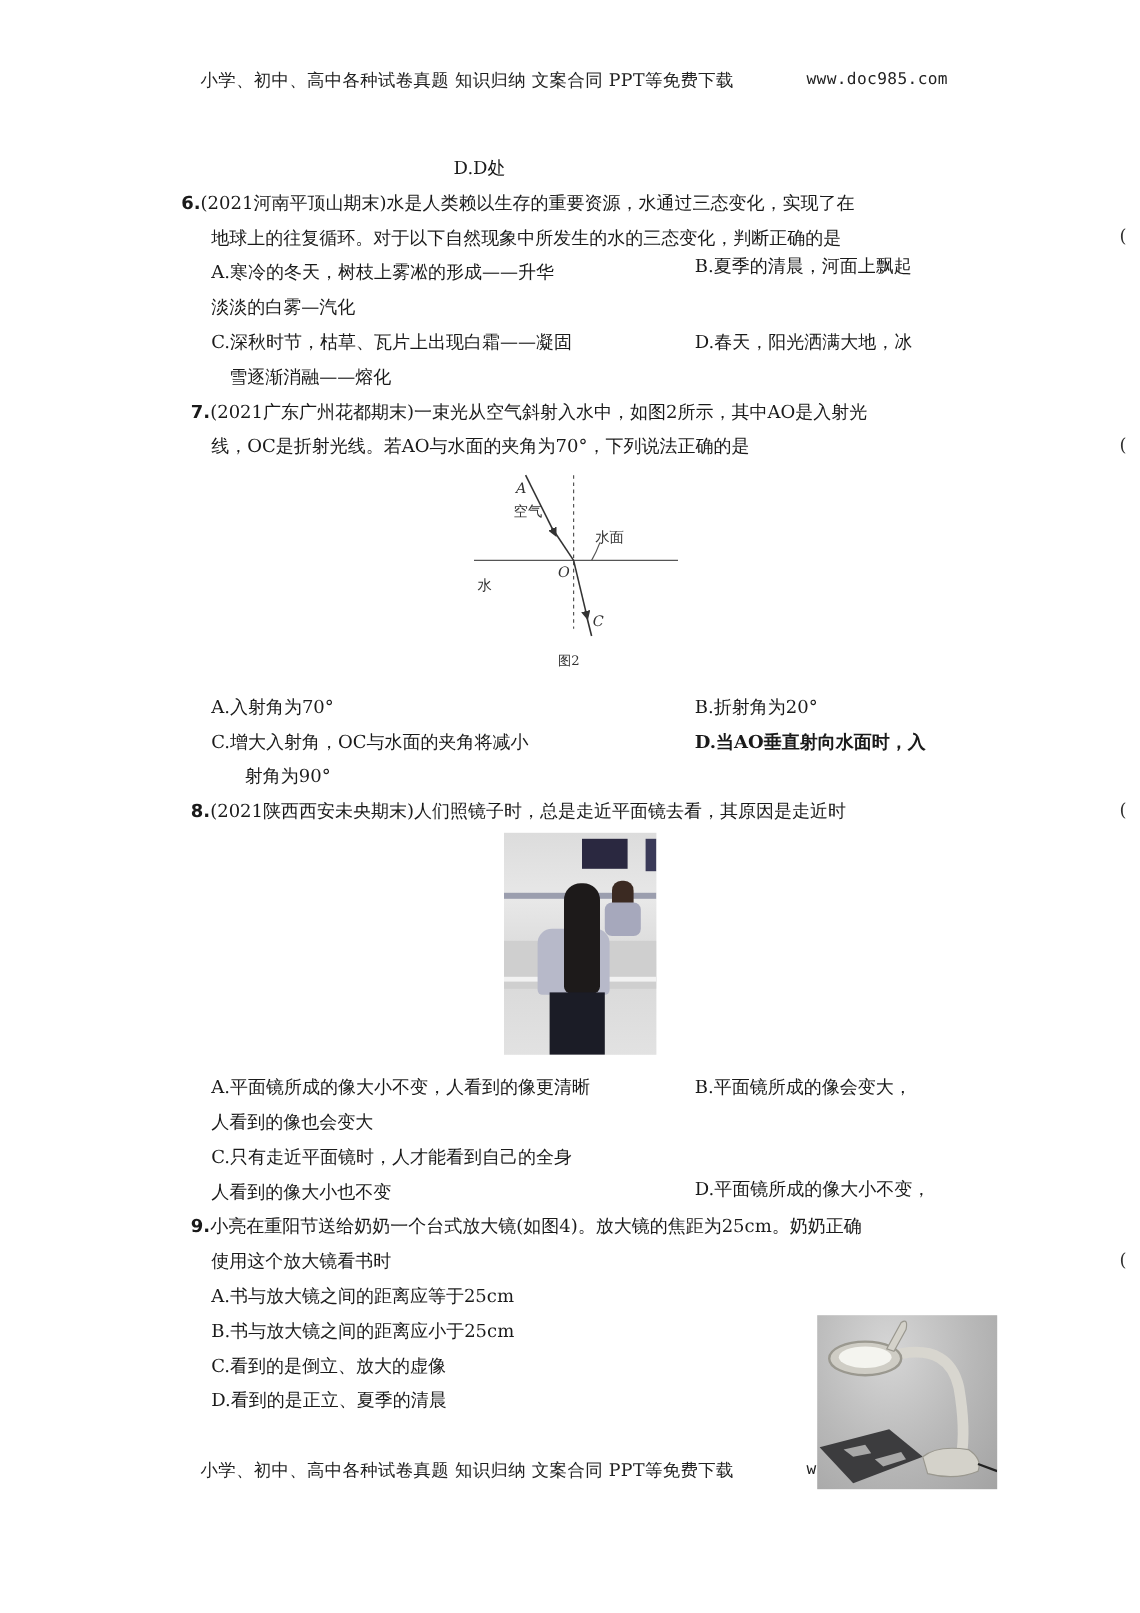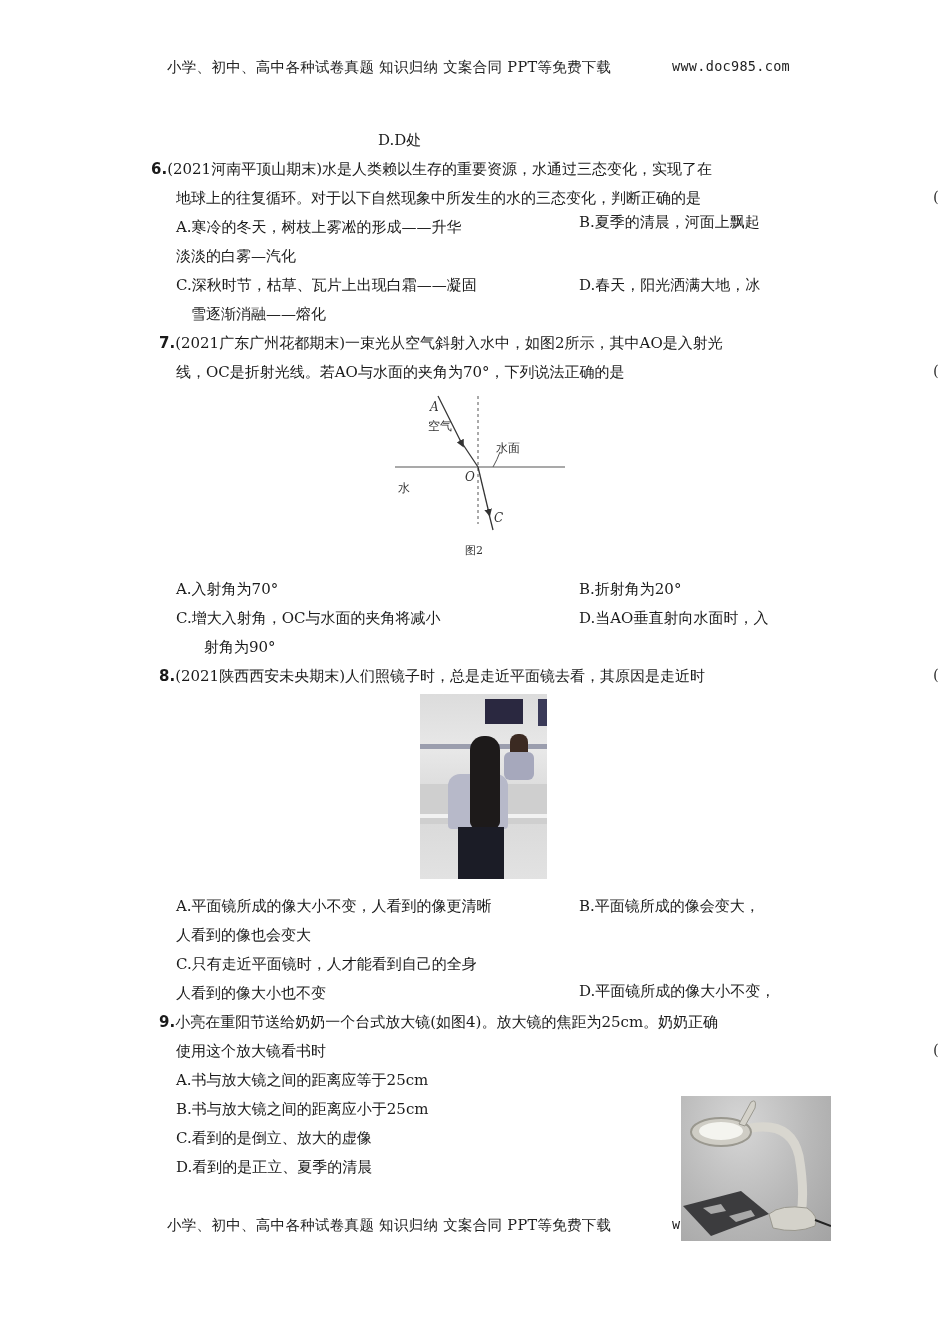--- a/index.html
+++ b/index.html
@@ -64,21 +64,21 @@
     <div class="abs diagram-label" style="left:496px; top:440px;">水面</div>
     <div class="abs diagram-label italic" style="left:465px; top:470px;">O</div>
     <div class="abs diagram-label" style="left:398px; top:480px;">水</div>
     <div class="abs diagram-label italic" style="left:494px; top:511px;">C</div>
     <div class="abs diagram-label" style="left:465px; top:543px; font-size:11px;">图2</div>
   </div>
 
   <div class="abs txt" style="left:176px; top:575px;">A.入射角为70°</div>
   <div class="abs txt" style="left:579px; top:575px;">B.折射角为20°</div>
   <div class="abs txt" style="left:176px; top:604px;">C.增大入射角，OC与水面的夹角将减小</div>
-  <div class="abs txt" style="left:579px; top:604px;">D.当AO垂直射向水面时，入</div>
+  <div class="abs txt" style="left:579px; top:604px;font-weight:bold;">D.当AO垂直射向水面时，入</div>
   <div class="abs txt" style="left:176px; top:633px;margin-left:28px;">射角为90°</div>
 </div>
 
 <div>
   <div class="abs txt" style="left:159px; top:662px;">
     <span class="qnum">8.</span><span>(2021陕西西安未央期末)人们照镜子时，总是走近平面镜去看，其原因是走近时</span>
   </div>
   <div class="abs paren" style="left:933px; top:666px;">(</div>
 
   <div class="photo" style="left:420px; top:694px; width:127px; height:185px; background:linear-gradient(180deg,#dcdcdc 0%,#e8e8e8 30%,#d8d8d8 60%,#e2e2e2 100%);">

